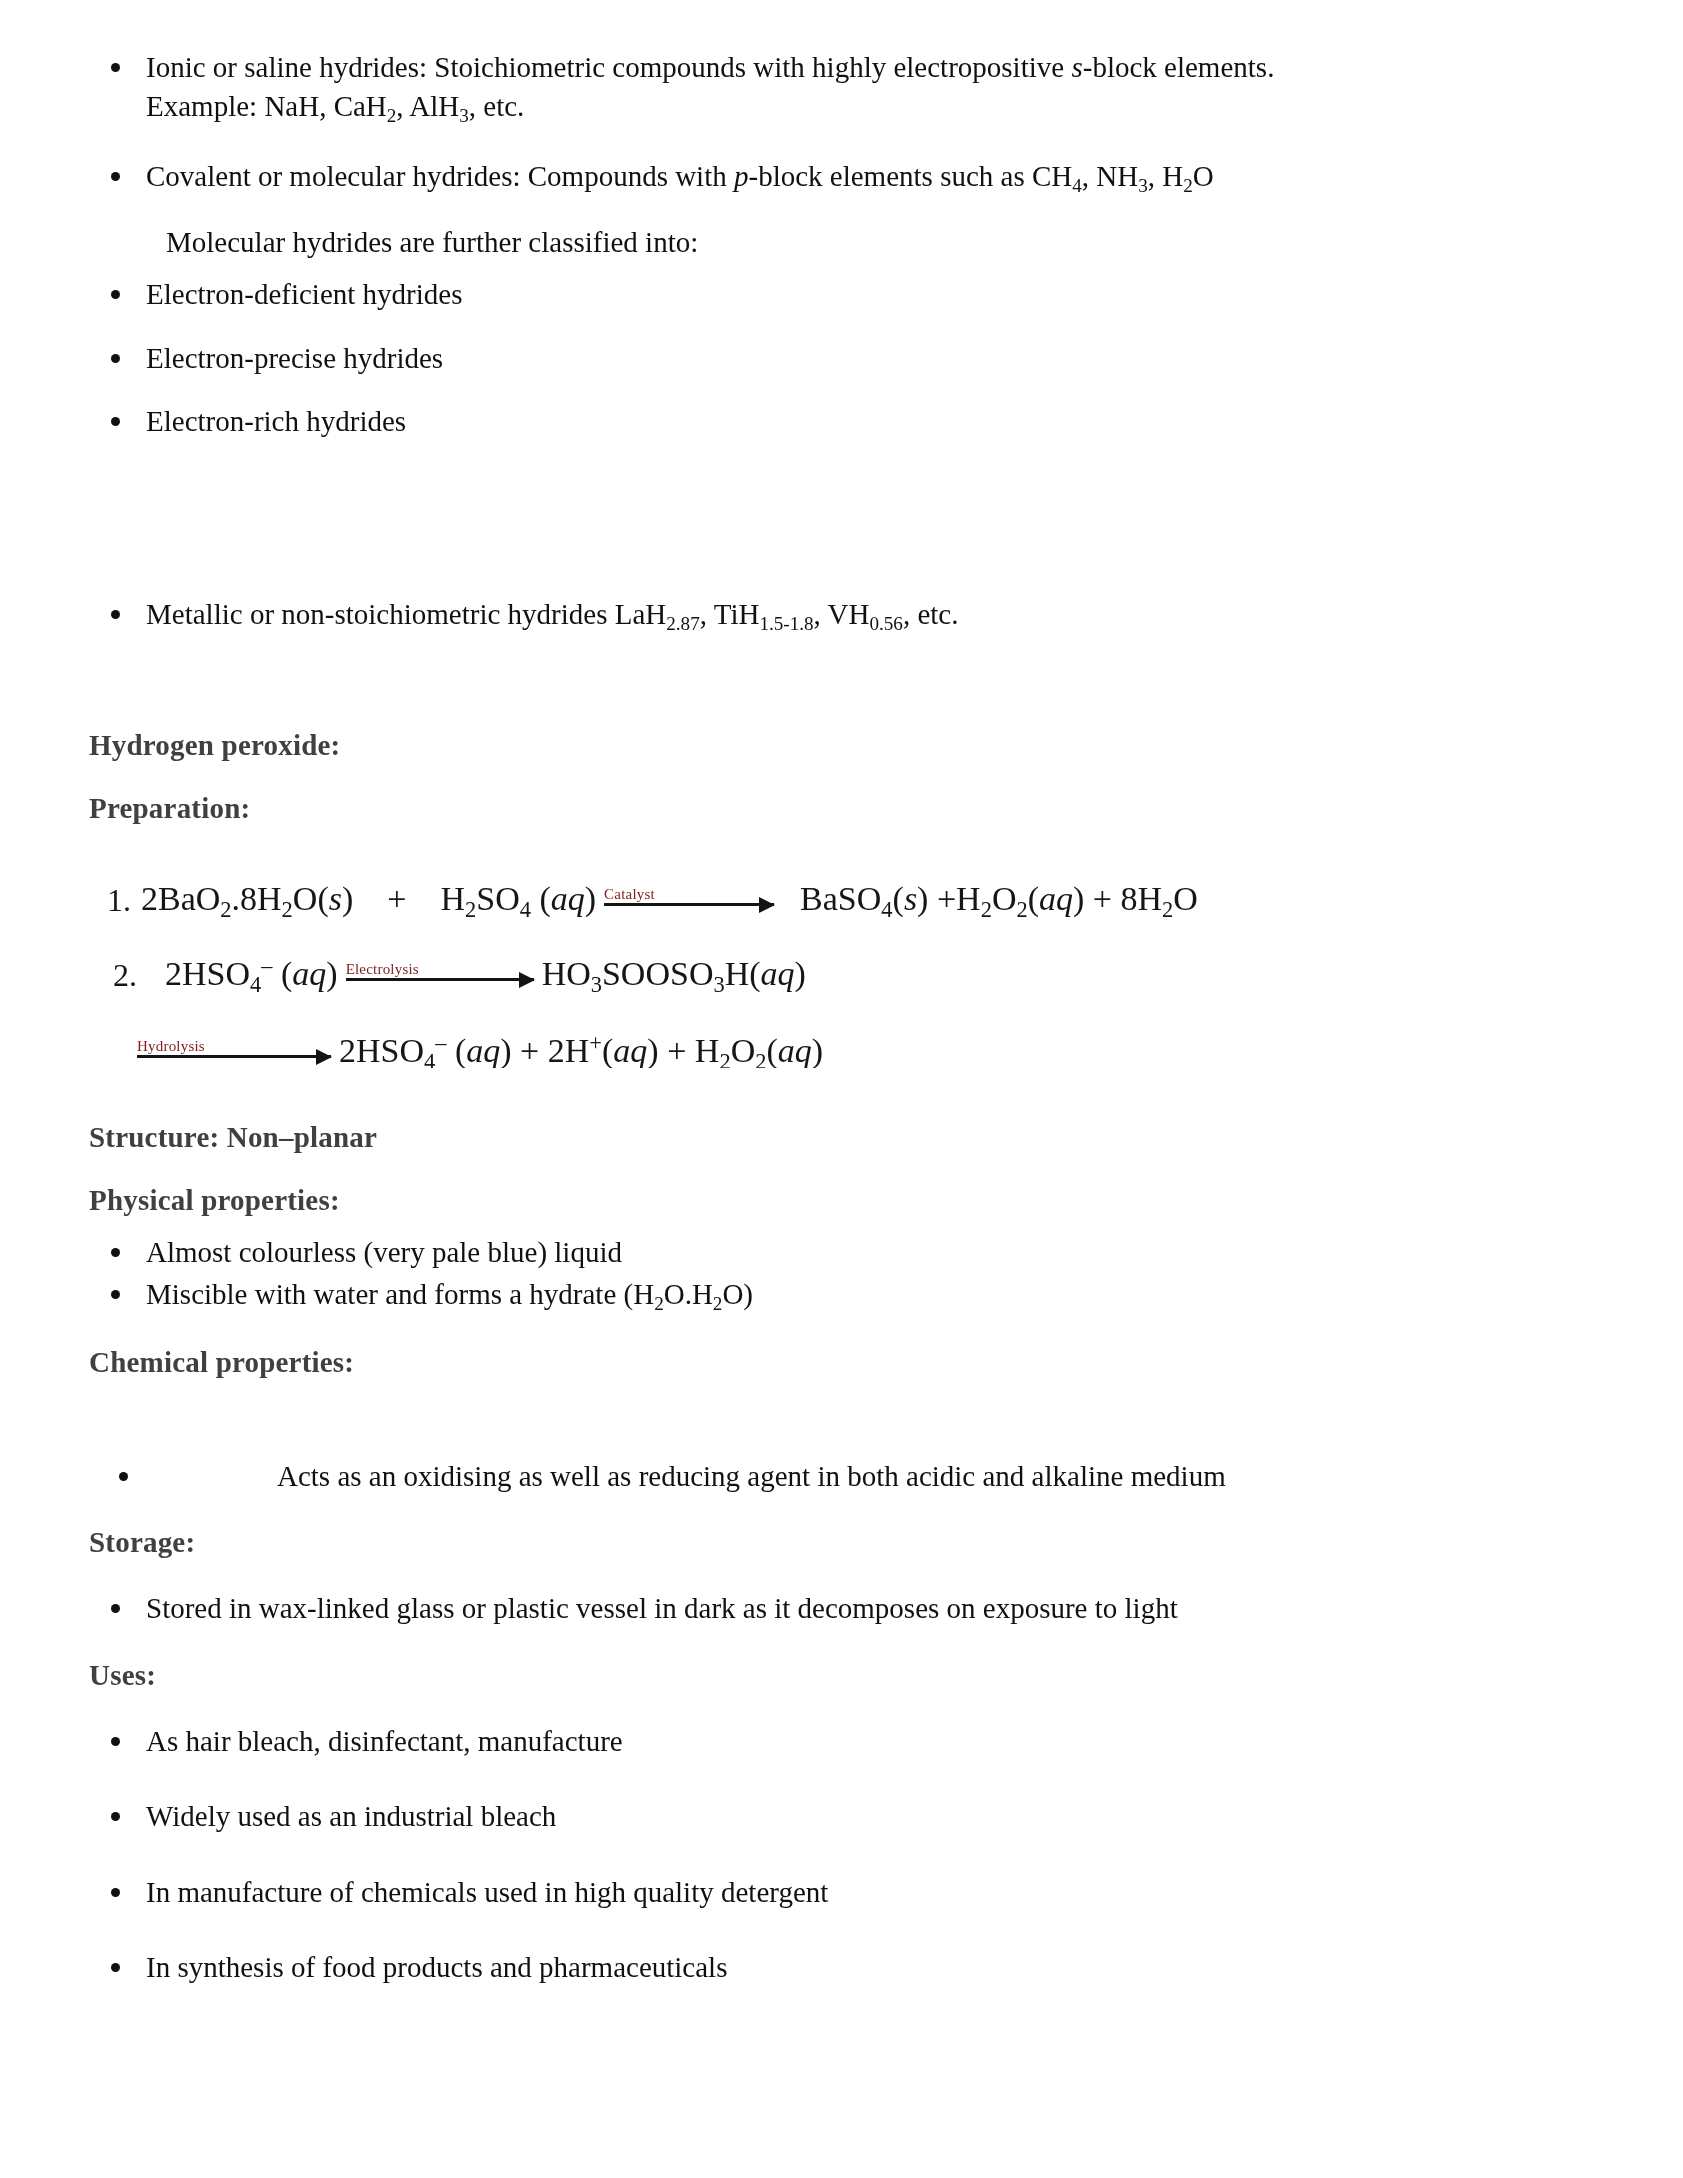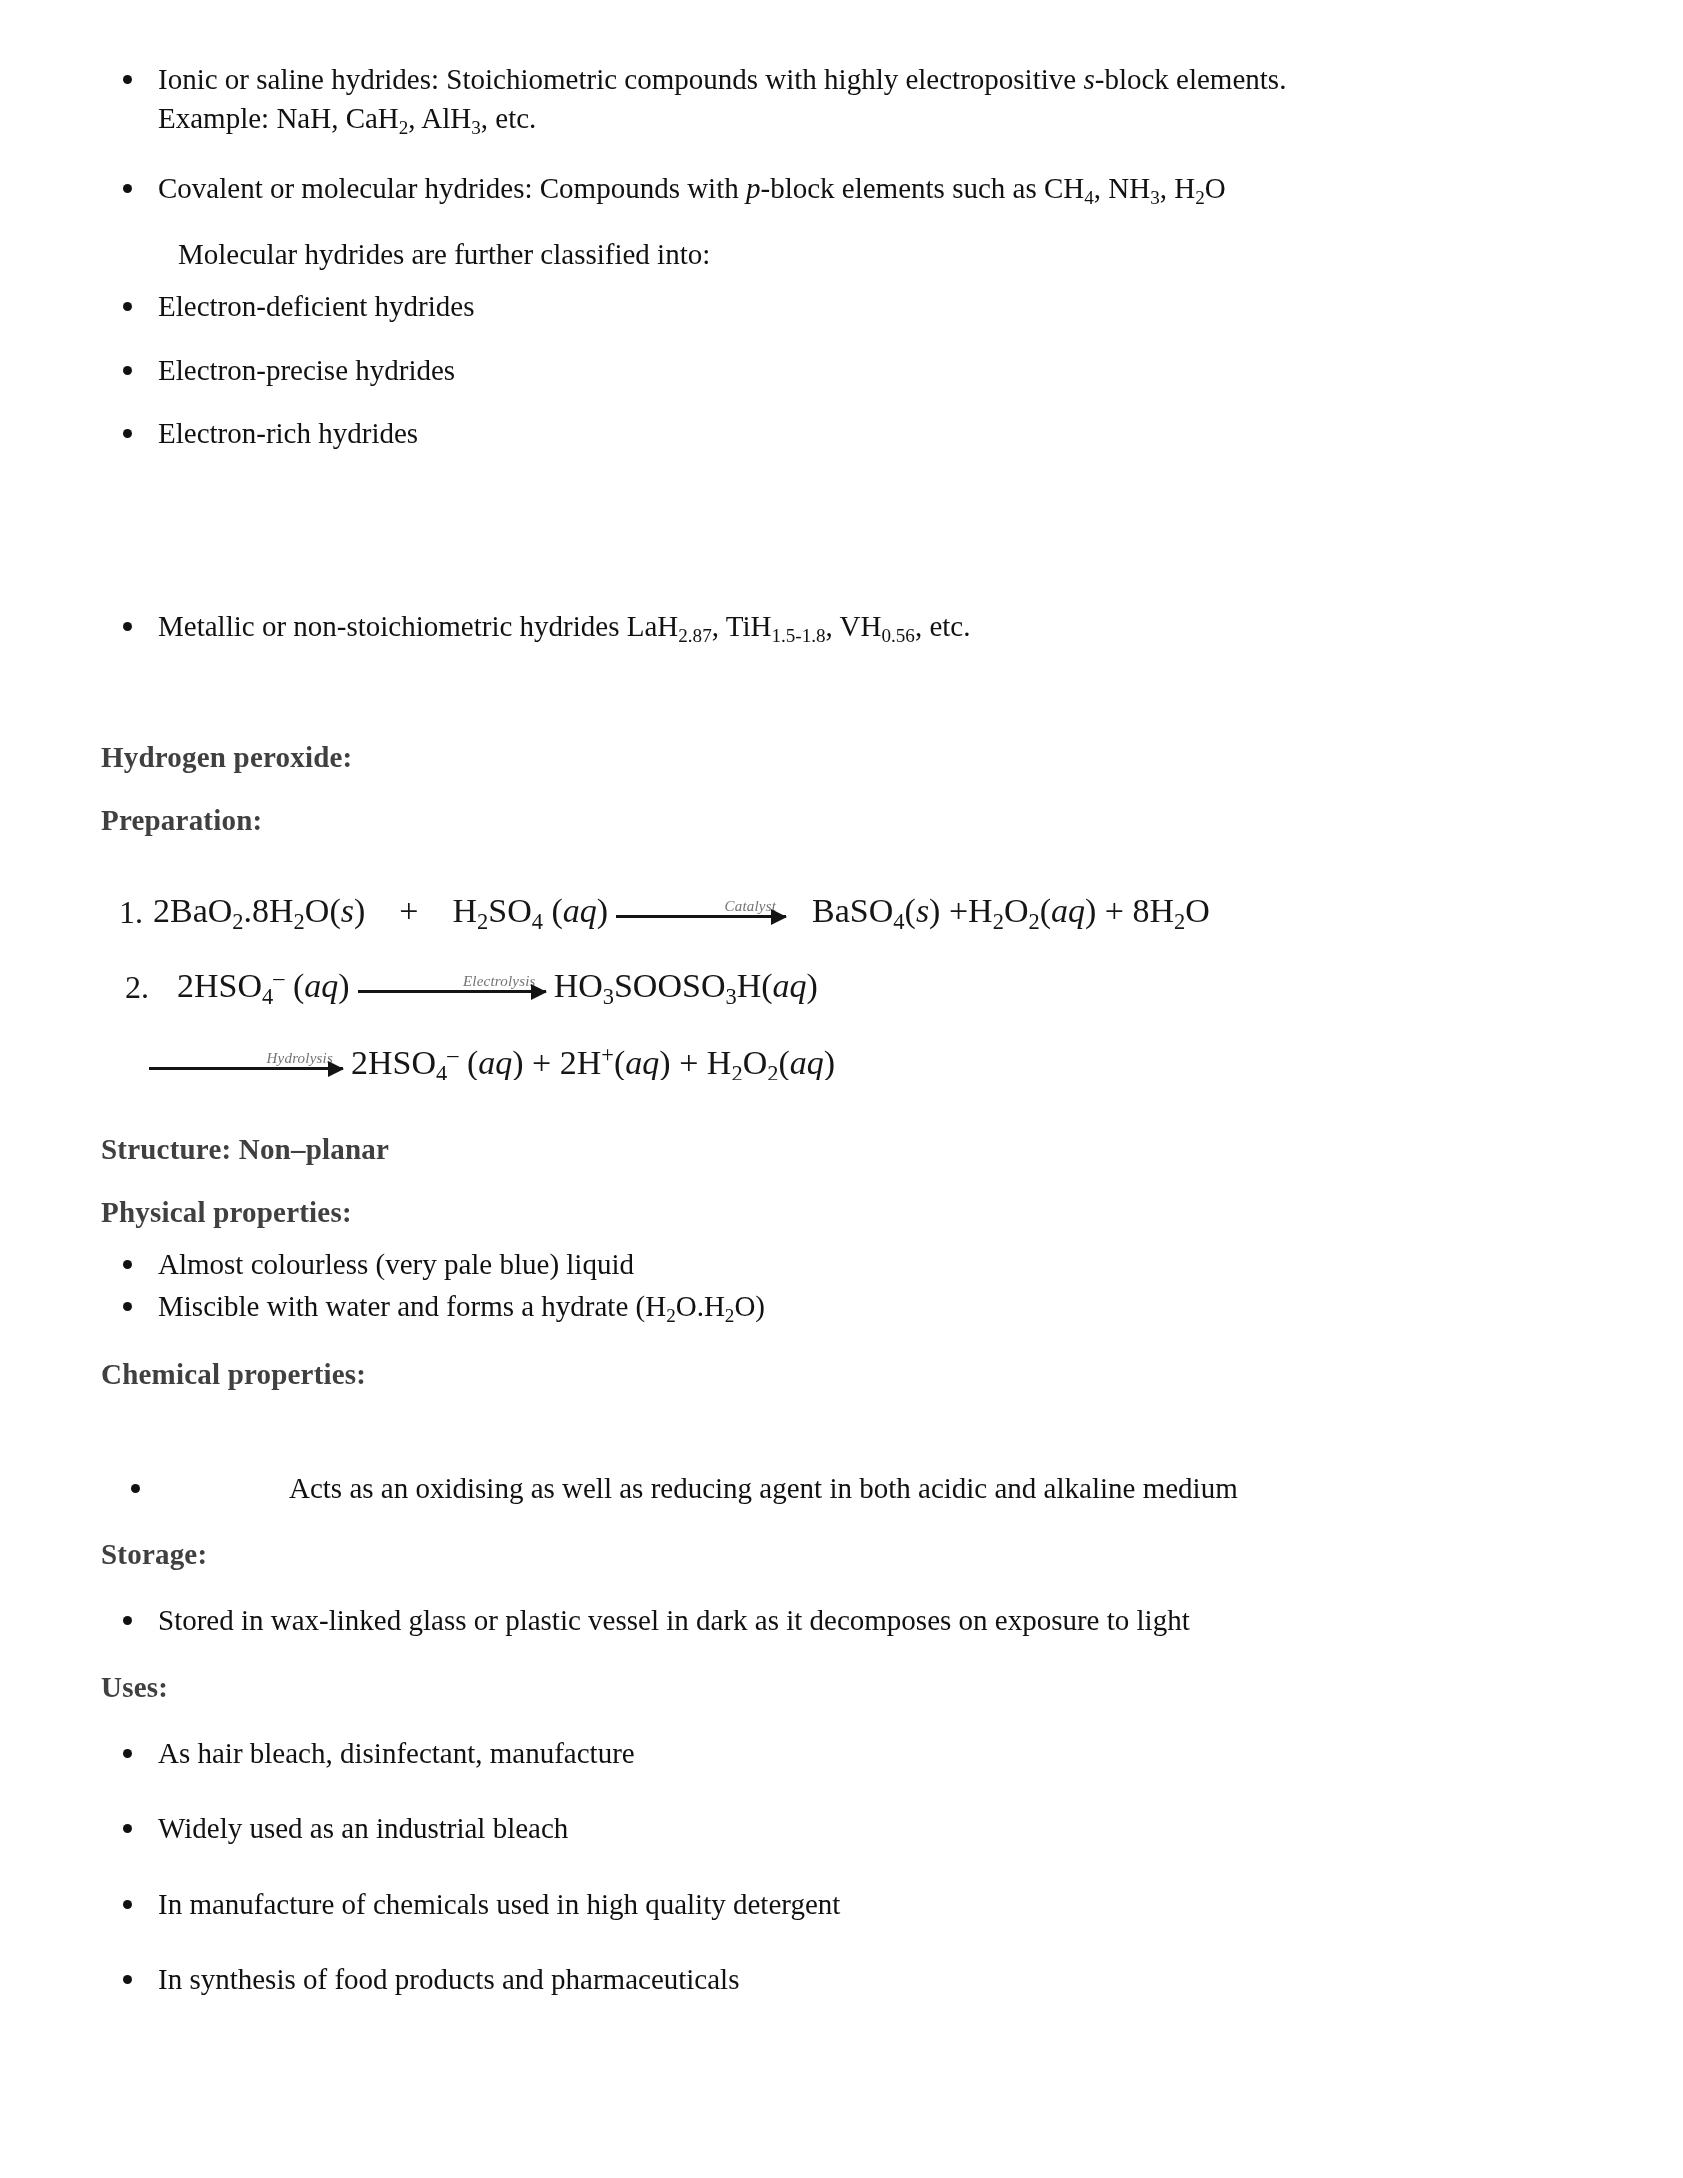--- a/index.html
+++ b/index.html
@@ -14,21 +14,21 @@
     color: #111111;
     overflow: hidden;
     position: relative;
   }
   .page {
     position: relative;
     width: 1392px;
     height: 2178px;
     background: #fff;
     box-sizing: border-box;
-    padding: 12px;
+    padding: 0;
   }
   .content {
     position: relative;
     padding-left: 89px;
     padding-right: 40px;
     padding-top: 48px;
   }
   .heading {
     font-size: 29px;
     font-weight: bold;
@@ -101,27 +101,26 @@
     position: relative;
     display: inline-block;
     vertical-align: bottom;
     margin: 0 8px 10px 8px;
   }
   .arrow .label {
     position: absolute;
     left: 0;
     right: 10px;
     bottom: 4px;
-    text-align: right;
+    text-align: left;
     font-size: 15px;
     line-height: 1;
     font-family: "Liberation Serif", "DejaVu Serif", serif;
-    color: #737373;
+    color: #7f1d1d;
     letter-spacing: 0.2px;
-    font-style: italic;
   }
   .arrow .shaft {
     display: block;
     height: 3px;
     background: #141414;
     margin-top: 18px;
   }
   .arrow .head {
     position: absolute;
     right: -1px;

